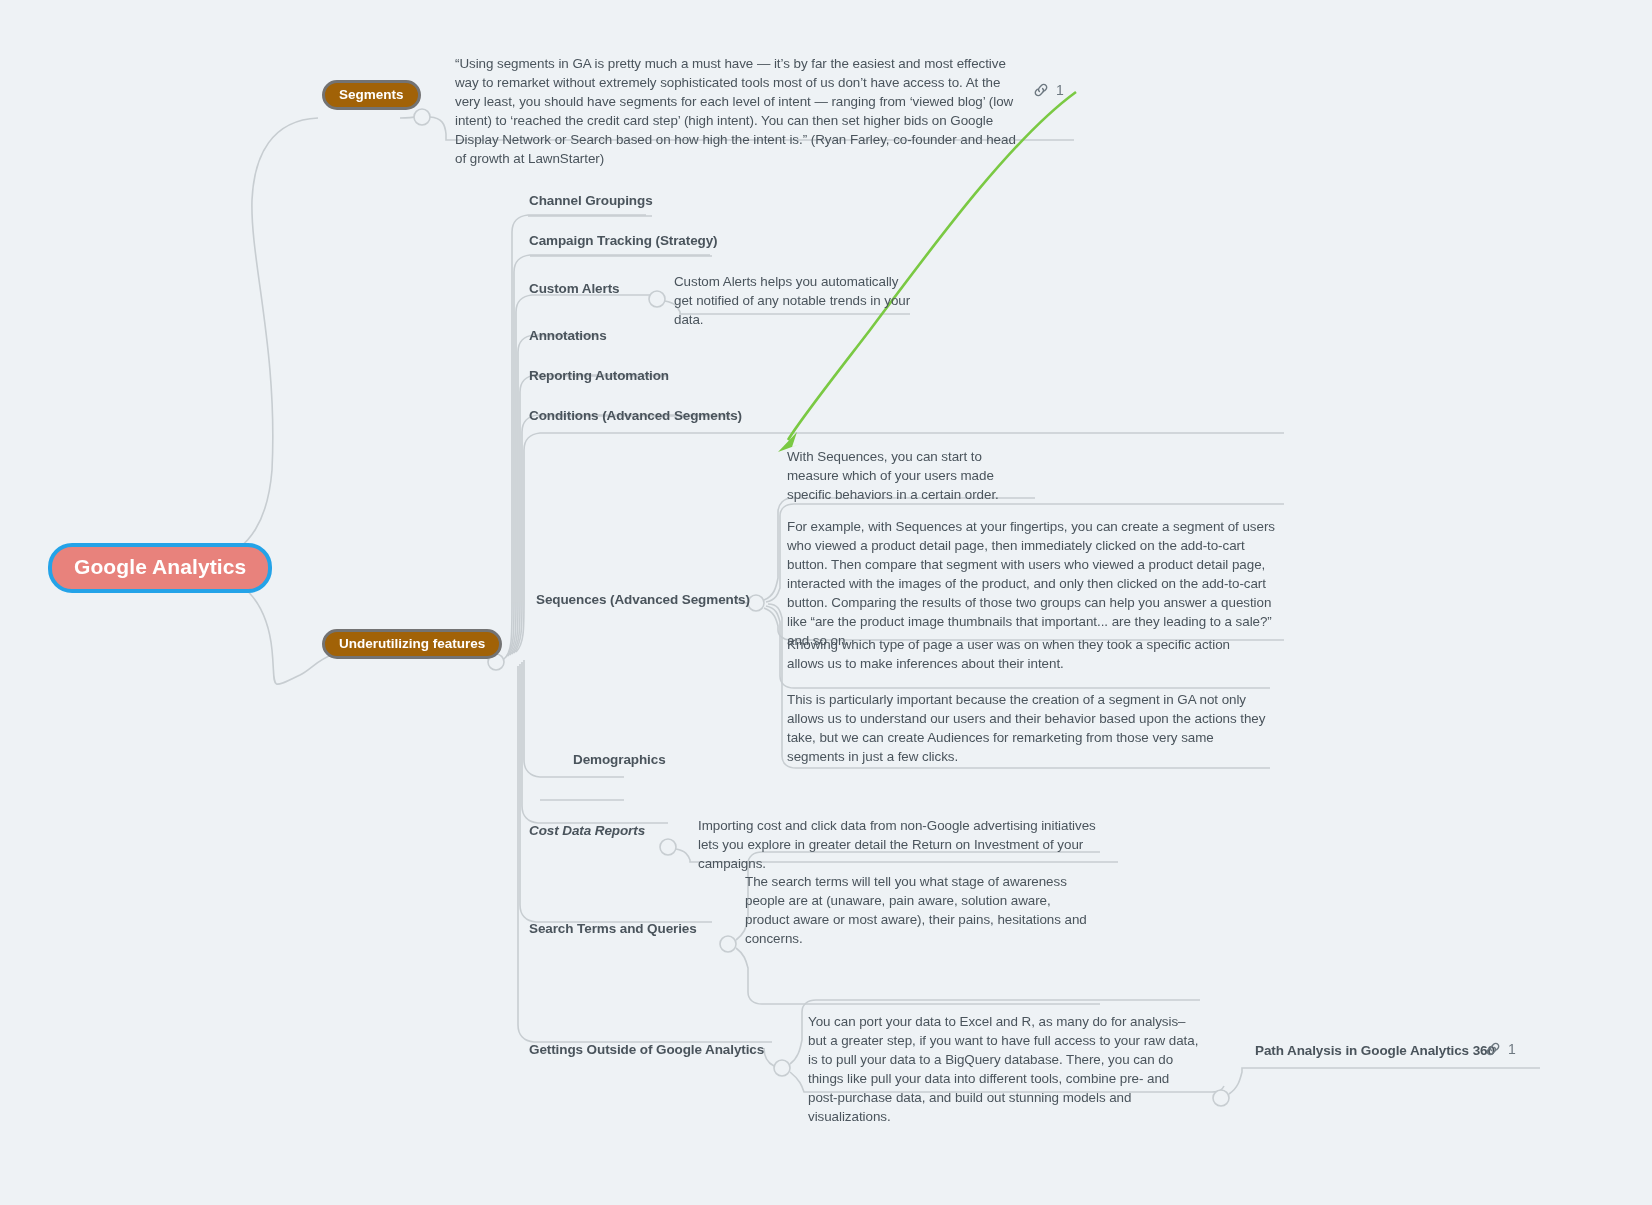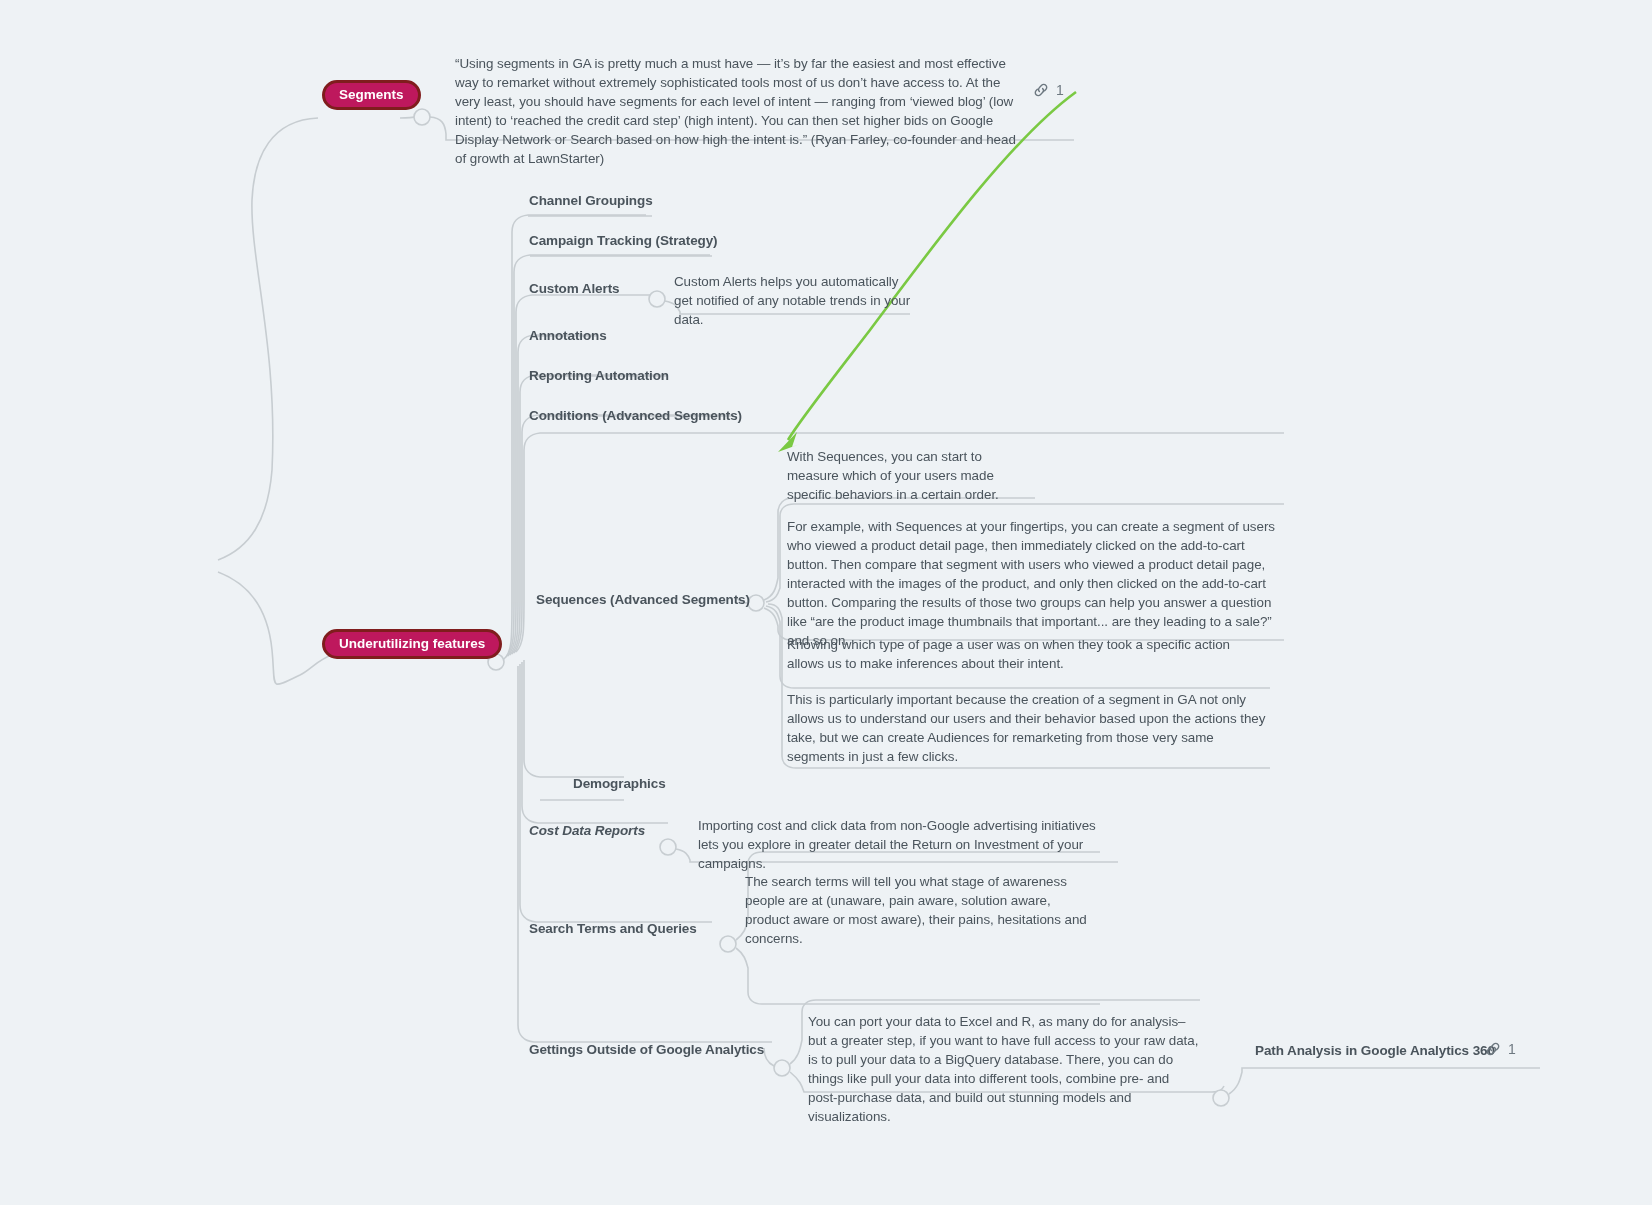--- a/index.html
+++ b/index.html
@@ -64,22 +64,22 @@
     font-size: 21px;
     font-weight: bold;
     letter-spacing: 0.1px;
     white-space: nowrap;
     box-sizing: border-box;
   }
 
   
   .pill {
     position: absolute;
-    background: #be185d;
-    border: 3px solid #7f1d1d;
+    background: #a16207;
+    border: 3px solid #737373;
     border-radius: 16px;
     padding: 4px 14px 5px 14px;
     color: #ffffff;
     font-size: 13.5px;
     font-weight: bold;
     white-space: nowrap;
     box-sizing: border-box;
   }
 
   
@@ -176,20 +176,23 @@
     <path class="underline" d="M 538 416 L 734 416"></path>
     <path class="underline" d="M 540 800 L 624 800"></path>
 
   </svg>
 
   <svg class="arrow" style="position:absolute;left:0;top:0;width:1652px;height:1205px;">
     <path class="green" d="M 1076 92 C 1010 140 930 250 870 330 C 830 382 800 420 788 440"></path>
     <polygon class="head" points="778,452 797,432 792,447 800,444"></polygon>
   </svg>
 
+  <div class="central">
+    <span>Google Analytics</span>
+  </div>
 
   <div class="pill" style="left:322px; top:80px;">
     <span>Segments</span>
   </div>
 
   <div class="pill" style="left:322px; top:629px;">
     <span>Underutilizing features</span>
   </div>
 
   <div class="note" style="left:455px; top:54px; width:570px;">“Using segments in GA is pretty much a must have — it’s by far the easiest and most effective way to remarket without extremely sophisticated tools most of us don’t have access to. At the very least, you should have segments for each level of intent — ranging from ‘viewed blog’ (low intent) to ‘reached the credit card step’ (high intent). You can then set higher bids on Google Display Network or Search based on how high the intent is.” (Ryan Farley, co-founder and head of growth at LawnStarter)</div>
@@ -218,21 +221,21 @@
   </div>
   <div class="subtopic" style="left:529px; top:368px;">
     <span>Reporting Automation</span>
   </div>
   <div class="subtopic" style="left:529px; top:408px;">
     <span>Conditions (Advanced Segments)</span>
   </div>
   <div class="subtopic" style="left:529px; top:592px;margin-left:7px;">
     <span>Sequences (Advanced Segments)</span>
   </div>
-  <div class="subtopic" style="left:529px; top:776px;padding-left:44px;">
+  <div class="subtopic" style="left:529px; top:752px;padding-left:44px;">
     <span>Demographics</span>
   </div>
   <div class="subtopic" style="left:529px; top:823px;font-style:italic;">
     <span>Cost Data Reports</span>
   </div>
   <div class="subtopic" style="left:529px; top:921px;">
     <span>Search Terms and Queries</span>
   </div>
   <div class="subtopic" style="left:529px; top:1042px;">
     <span>Gettings Outside of Google Analytics</span>

